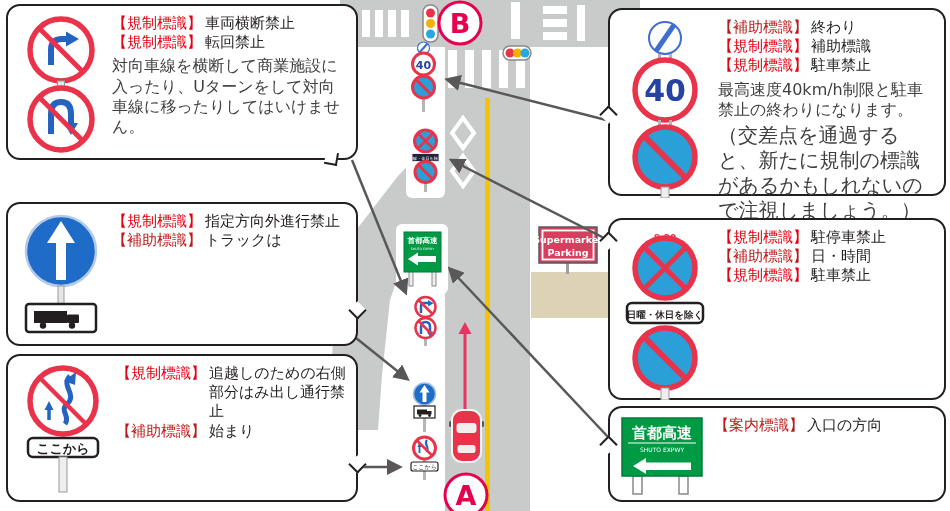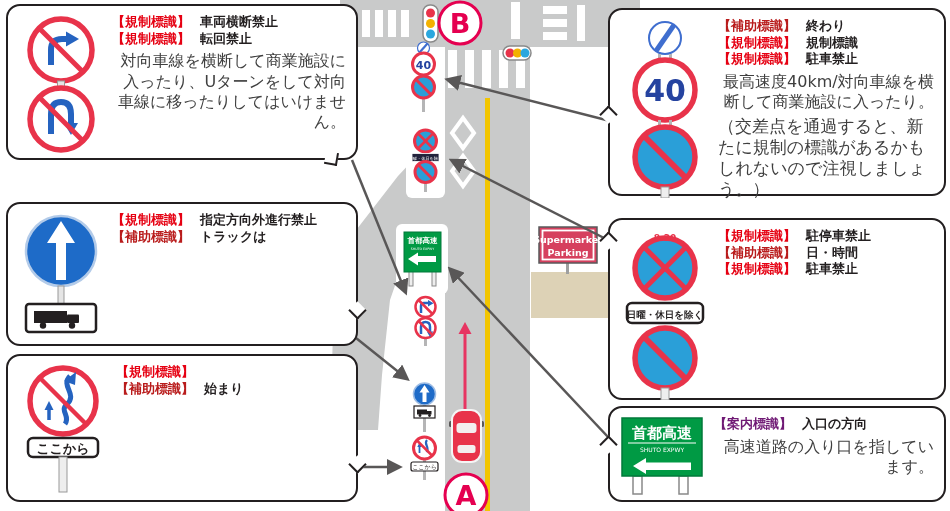--- a/index.html
+++ b/index.html
@@ -5,28 +5,28 @@
   * { margin:0; padding:0; box-sizing:border-box; }
   body { font-family:"DejaVu Sans", sans-serif; background:#fff; }
   #canvas { position:relative; width:950px; height:511px; background:#fff; overflow:hidden; }
   svg { font-family:"DejaVu Sans", sans-serif; }
   #road-layer { position:absolute; left:0; top:0; z-index:1; }
   #arrow-layer { position:absolute; left:0; top:0; z-index:2; pointer-events:none; }
   .callout { position:absolute; z-index:3; background:#fff; border:2.5px solid #231f20;
              border-radius:14px; padding:8px 10px; display:flex; align-items:flex-start; }
   .sign-col { flex:0 0 auto; display:flex; flex-direction:column; align-items:center; }
   .text-col { flex:1 1 auto; padding-left:8px; min-width:0; }
-  .lblrow { display:flex; line-height:1.28; font-size:13px; font-weight:bold; }
+  .lblrow { display:flex; line-height:1.28; font-size:15px; font-weight:normal; }
   .tag { white-space:nowrap; }
   .tag-regulatory { color:#e60012; }
   .tag-supplementary { color:#b91c1c; }
-  .tag-guide { color:#701a75; }
-  .ttl { color:#231f20; margin-left:10px; white-space:pre-line; }
-  .body-txt { margin-top:4px; font-size:16px; line-height:1.27; color:#3f3f3f;text-align:right; }
-  .note-txt { margin-top:3px; font-size:17px; line-height:1.25; color:#3f3f3f; }
+  .tag-guide { color:#b91c1c; }
+  .ttl { color:#231f20; margin-left:3px; white-space:pre-line; }
+  .body-txt { margin-top:4px; font-size:16px; line-height:1.27; color:#3f3f3f; }
+  .note-txt { margin-top:3px; font-size:20px; line-height:1.25; color:#3f3f3f; }
   .tail { position:absolute; width:13px; height:13px; background:#fff; }
   .tail-right { right:-8px; border-right:2.5px solid #231f20; border-bottom:2.5px solid #231f20;
                 transform:rotate(45deg); }
   .tail-left { left:-8px; border-left:2.5px solid #231f20; border-top:2.5px solid #231f20;
                transform:rotate(45deg); }
   .tail-br { right:18px; bottom:-7px; border-right:2.5px solid #231f20; border-bottom:2.5px solid #231f20;
              transform:rotate(10deg); }
 </style>
 </head>
 <body>
@@ -272,20 +272,22 @@
         <g>
           <rect x="10" y="74" width="70" height="19" rx="5" fill="#fff" stroke="#231f20" stroke-width="2.5"></rect>
           <text x="45" y="88.5" font-size="13" font-weight="bold" fill="#231f20" text-anchor="middle">ここから</text>
         </g>
         <rect x="41" y="93" width="8" height="35" fill="#eee" stroke="#999" stroke-width="1"></rect>
       </svg>
     </div>
     <div class="text-col">
       <div class="lblrow">
         <span class="tag tag-regulatory">【規制標識】</span>
+        <span class="ttl">追越しのための右側
+部分はみ出し通行禁止</span>
       </div>
       <div class="lblrow">
         <span class="tag tag-supplementary">【補助標識】</span>
         <span class="ttl">始まり</span>
       </div>
     </div>
   </div>
 
   <div class="callout" style="left:608px; top:8px; width:338px; height:188px;">
     <div class="tail tail-left" style="top:98px;"></div>
@@ -310,27 +312,27 @@
         <rect x="41" y="169" width="8" height="11" fill="#eee" stroke="#999" stroke-width="1"></rect>
       </svg>
     </div>
     <div class="text-col">
       <div class="lblrow">
         <span class="tag tag-supplementary">【補助標識】</span>
         <span class="ttl">終わり</span>
       </div>
       <div class="lblrow">
         <span class="tag tag-regulatory">【規制標識】</span>
-        <span class="ttl">規制標識</span>
+        <span class="ttl">補助標識</span>
       </div>
       <div class="lblrow">
         <span class="tag tag-regulatory">【規制標識】</span>
         <span class="ttl">駐車禁止</span>
       </div>
-      <p class="body-txt">最高速度40km/対向車線を横断して商業施設に入ったり。</p>
+      <p class="body-txt">最高速度40km/h制限と駐車禁止の終わりになります。</p>
       <p class="note-txt">（交差点を通過すると、新たに規制の標識があるかもしれないので注視しましょう。）</p>
     </div>
   </div>
 
   <div class="callout" style="left:608px; top:218px; width:338px; height:182px;">
     <div class="tail tail-left" style="top:14px;"></div>
     <div class="sign-col">
       <svg width="90" height="172" viewBox="0 0 90 172">
         <g>
           <circle cx="45" cy="40" r="30" fill="#2a9fd8" stroke="#e8334a" stroke-width="5.5"></circle>
@@ -378,17 +380,16 @@
           <text x="42" y="36" font-size="6" fill="#fff" text-anchor="middle">SHUTO EXPWY</text>
           <polygon points="13,50 26,42 26,46.5 71,46.5 71,54 26,54 26,58" fill="#fff"></polygon>
         </g>
       </svg>
     </div>
     <div class="text-col">
       <div class="lblrow">
         <span class="tag tag-guide">【案内標識】</span>
         <span class="ttl">入口の方向</span>
       </div>
-      <p class="body-txt">高速道路の入り口を指しています。</p>
     </div>
   </div>
 
 </div>
 
 </body></html>

